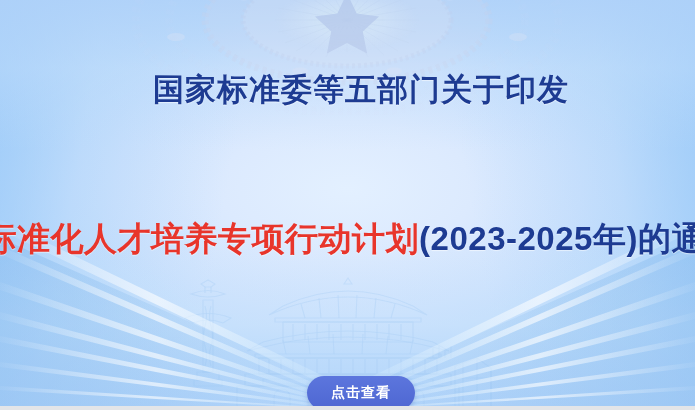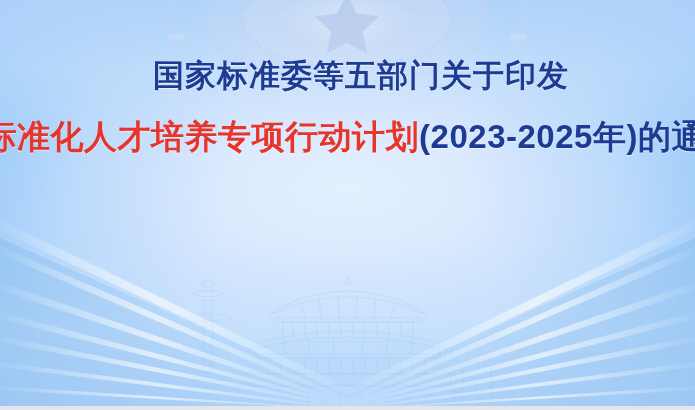--- a/index.html
+++ b/index.html
@@ -99,22 +99,22 @@
   }
   .rays svg { display: block; width: 100%; height: 100%; }
 
   
   .content {
     position: absolute;
     inset: 0;
     display: flex;
     flex-direction: column;
     align-items: center;
-    justify-content: flex-start;
-    padding-top: 56px;
+    justify-content: space-between;
+    padding-top: 70px;
     box-sizing: border-box;
     margin-left: 27px;
   }
 
   .title-line1 {
     font-size: 31px;
     line-height: 40px;
     font-weight: bold;
     letter-spacing: 1px;
     color: #1d3b92;
@@ -337,16 +337,19 @@
     </svg>
   </div>
 
   <div class="content">
     <div class="title-line1">国家标准委等五部门关于印发</div>
 
     <div class="title-line2">
       <span class="hl">标准化人才培养专项行动计划</span><span class="tail">(2023-2025年)的通知</span>
     </div>
 
+    <div class="cta-wrap">
+      <button class="cta-button" type="button">点击查看</button>
+    </div>
   </div>
 
   <div class="footer-strip"></div>
 </div>
 
 </body></html>

